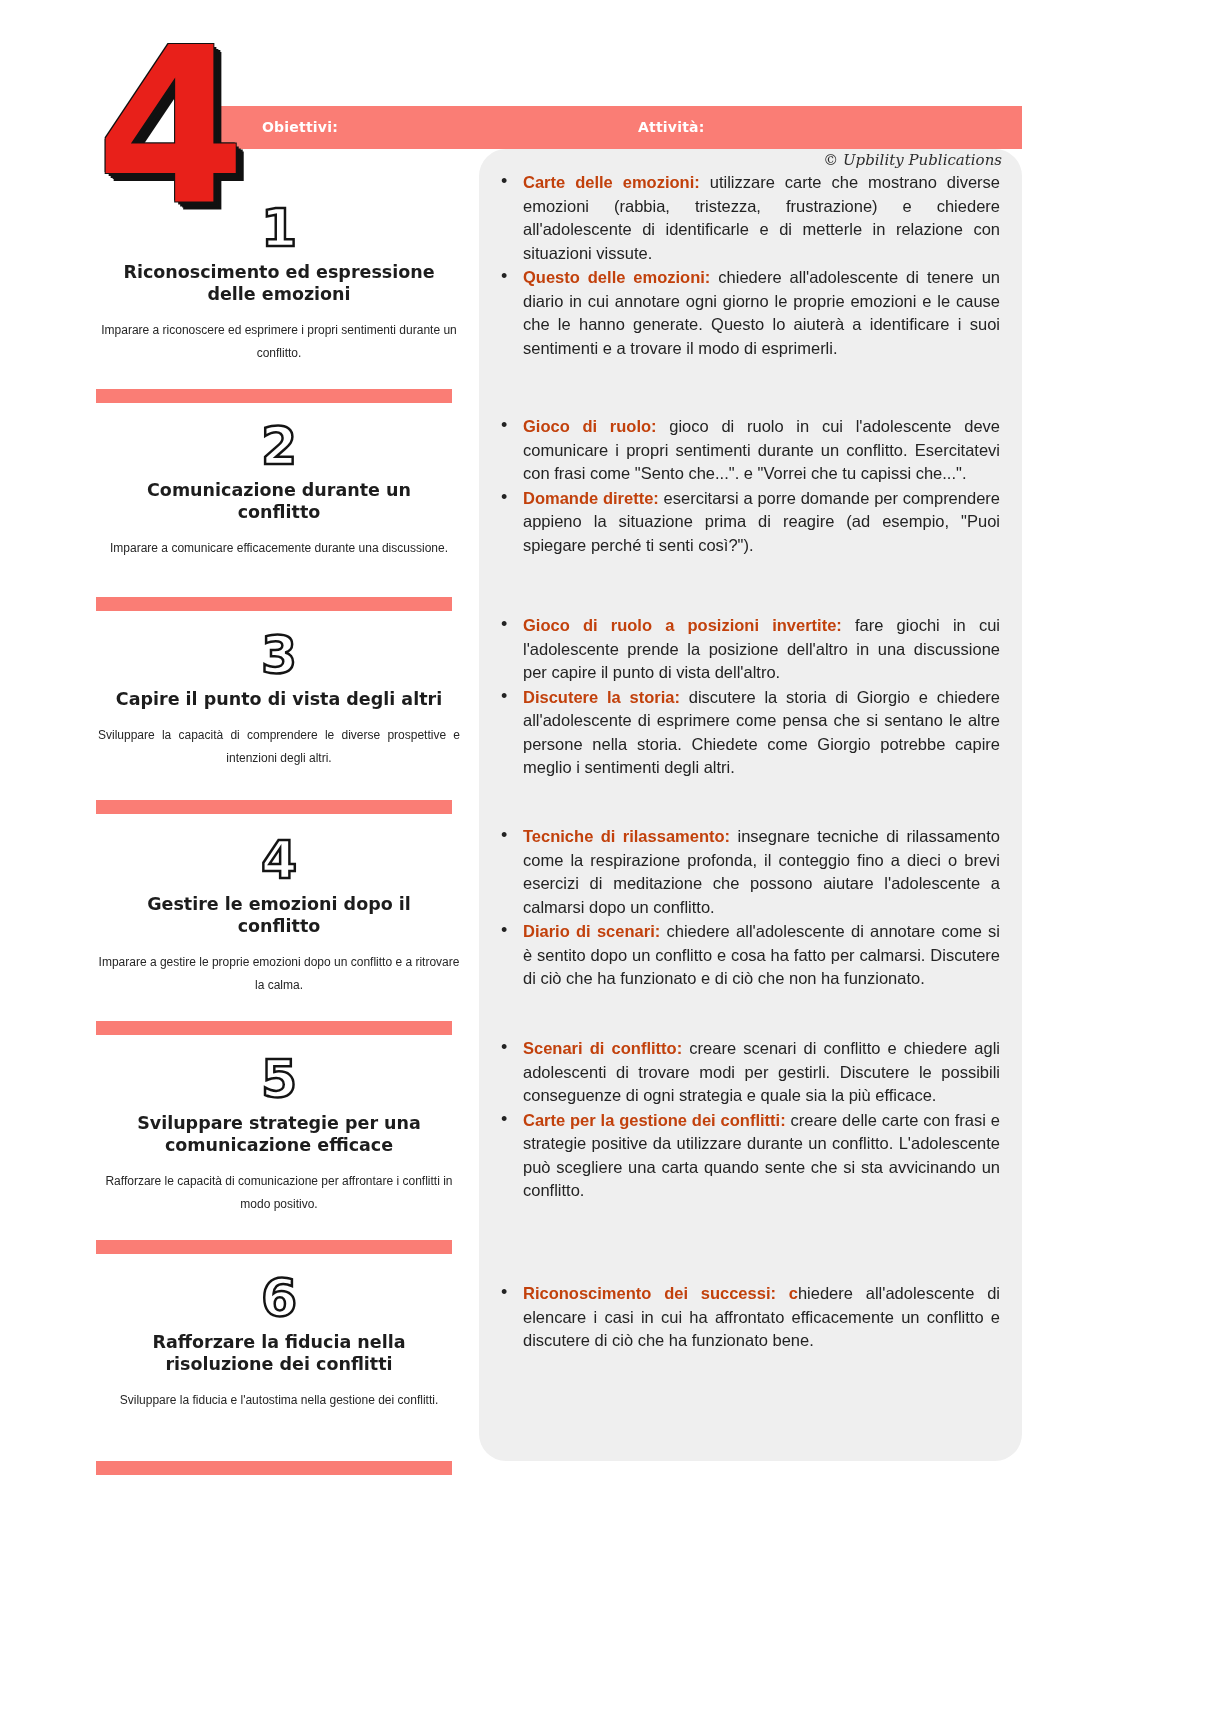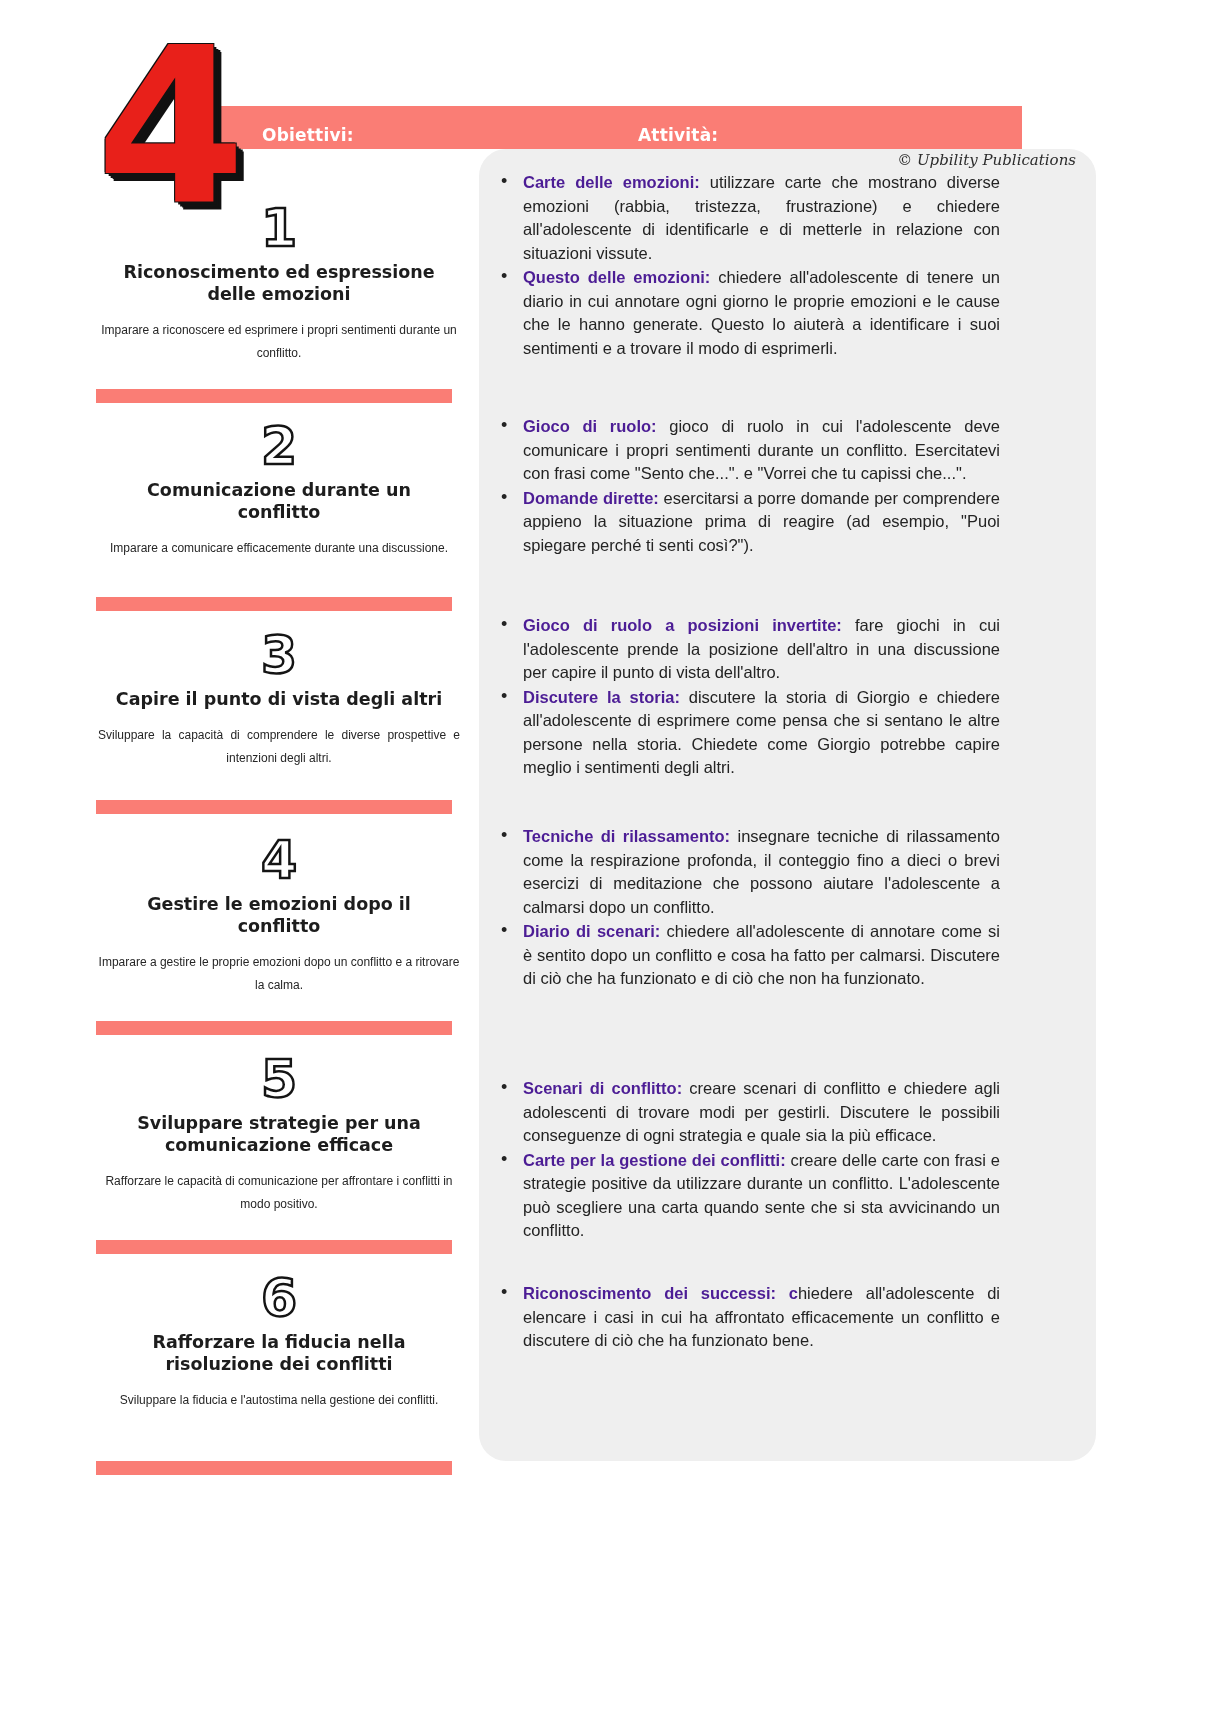--- a/index.html
+++ b/index.html
@@ -48,38 +48,38 @@
   .header-band {
     position: absolute;
     left: 176px;
     top: 106px;
     width: 846px;
     height: 43px;
     background: #fa7d75;
   }
   .header-label {
     position: absolute;
-    top: 8px;
+    top: 0;
     height: 43px;
     line-height: 43px;
     color: #ffffff;
     font-weight: 700;
-    font-size: 17px;
+    font-size: 14px;
     letter-spacing: .2px;
     font-family: "DejaVu Sans", sans-serif;
   }
   .header-obiettivi { left: 86px; }
   .header-attivita  { left: 462px; }
 
   
   .right-panel {
     position: absolute;
     left: 479px;
     top: 149px;
-    width: 617px;
+    width: 543px;
     height: 1312px;
     background: #efefef;
     border-radius: 27px;
   }
   .copyright {
     position: absolute;
     right: 20px;
     top: 2px;
     font-family: "DejaVu Serif", serif;
     font-style: italic;
@@ -168,21 +168,21 @@
   ul.bullets li::before {
     content: "\2022";
     position: absolute;
     left: -20px;
     top: -1px;
     font-size: 18px;
     color: #232323;
   }
   ul.bullets li b {
     font-weight: 700;
-    color: #4c1d95;
+    color: #c2410c;
   }
 </style>
 </head>
 <body>
 
 <div class="page">
 
   <div class="big-number-wrap">
     <div class="big-number">4</div>
   </div>
@@ -253,21 +253,21 @@
           </ul>
         </div>
       </div>
       <div class="row">
         <div class="objective" style="top: 901px;">
           <div class="obj-number">5</div>
           <div class="obj-title">Sviluppare strategie per una comunicazione efficace</div>
           <div class="obj-desc">Rafforzare le capacità di comunicazione per affrontare i conflitti in modo positivo.</div>
         </div>
         <div class="divider" style="top: 1091px;"></div>
-        <div class="activity" style="top: 888px; margin-top: 40px;">
+        <div class="activity" style="top: 888px;">
           <ul class="bullets">
             <li><b>Scenari di conflitto:</b><span> creare scenari di conflitto e chiedere agli adolescenti di trovare modi per gestirli. Discutere le possibili conseguenze di ogni strategia e quale sia la più efficace.</span></li>
             <li><b>Carte per la gestione dei conflitti:</b><span> creare delle carte con frasi e strategie positive da utilizzare durante un conflitto. L'adolescente può scegliere una carta quando sente che si sta avvicinando un conflitto.</span></li>
           </ul>
         </div>
       </div>
       <div class="row">
         <div class="objective" style="top: 1120px;">
           <div class="obj-number">6</div>
           <div class="obj-title">Rafforzare la fiducia nella risoluzione dei conflitti</div>

